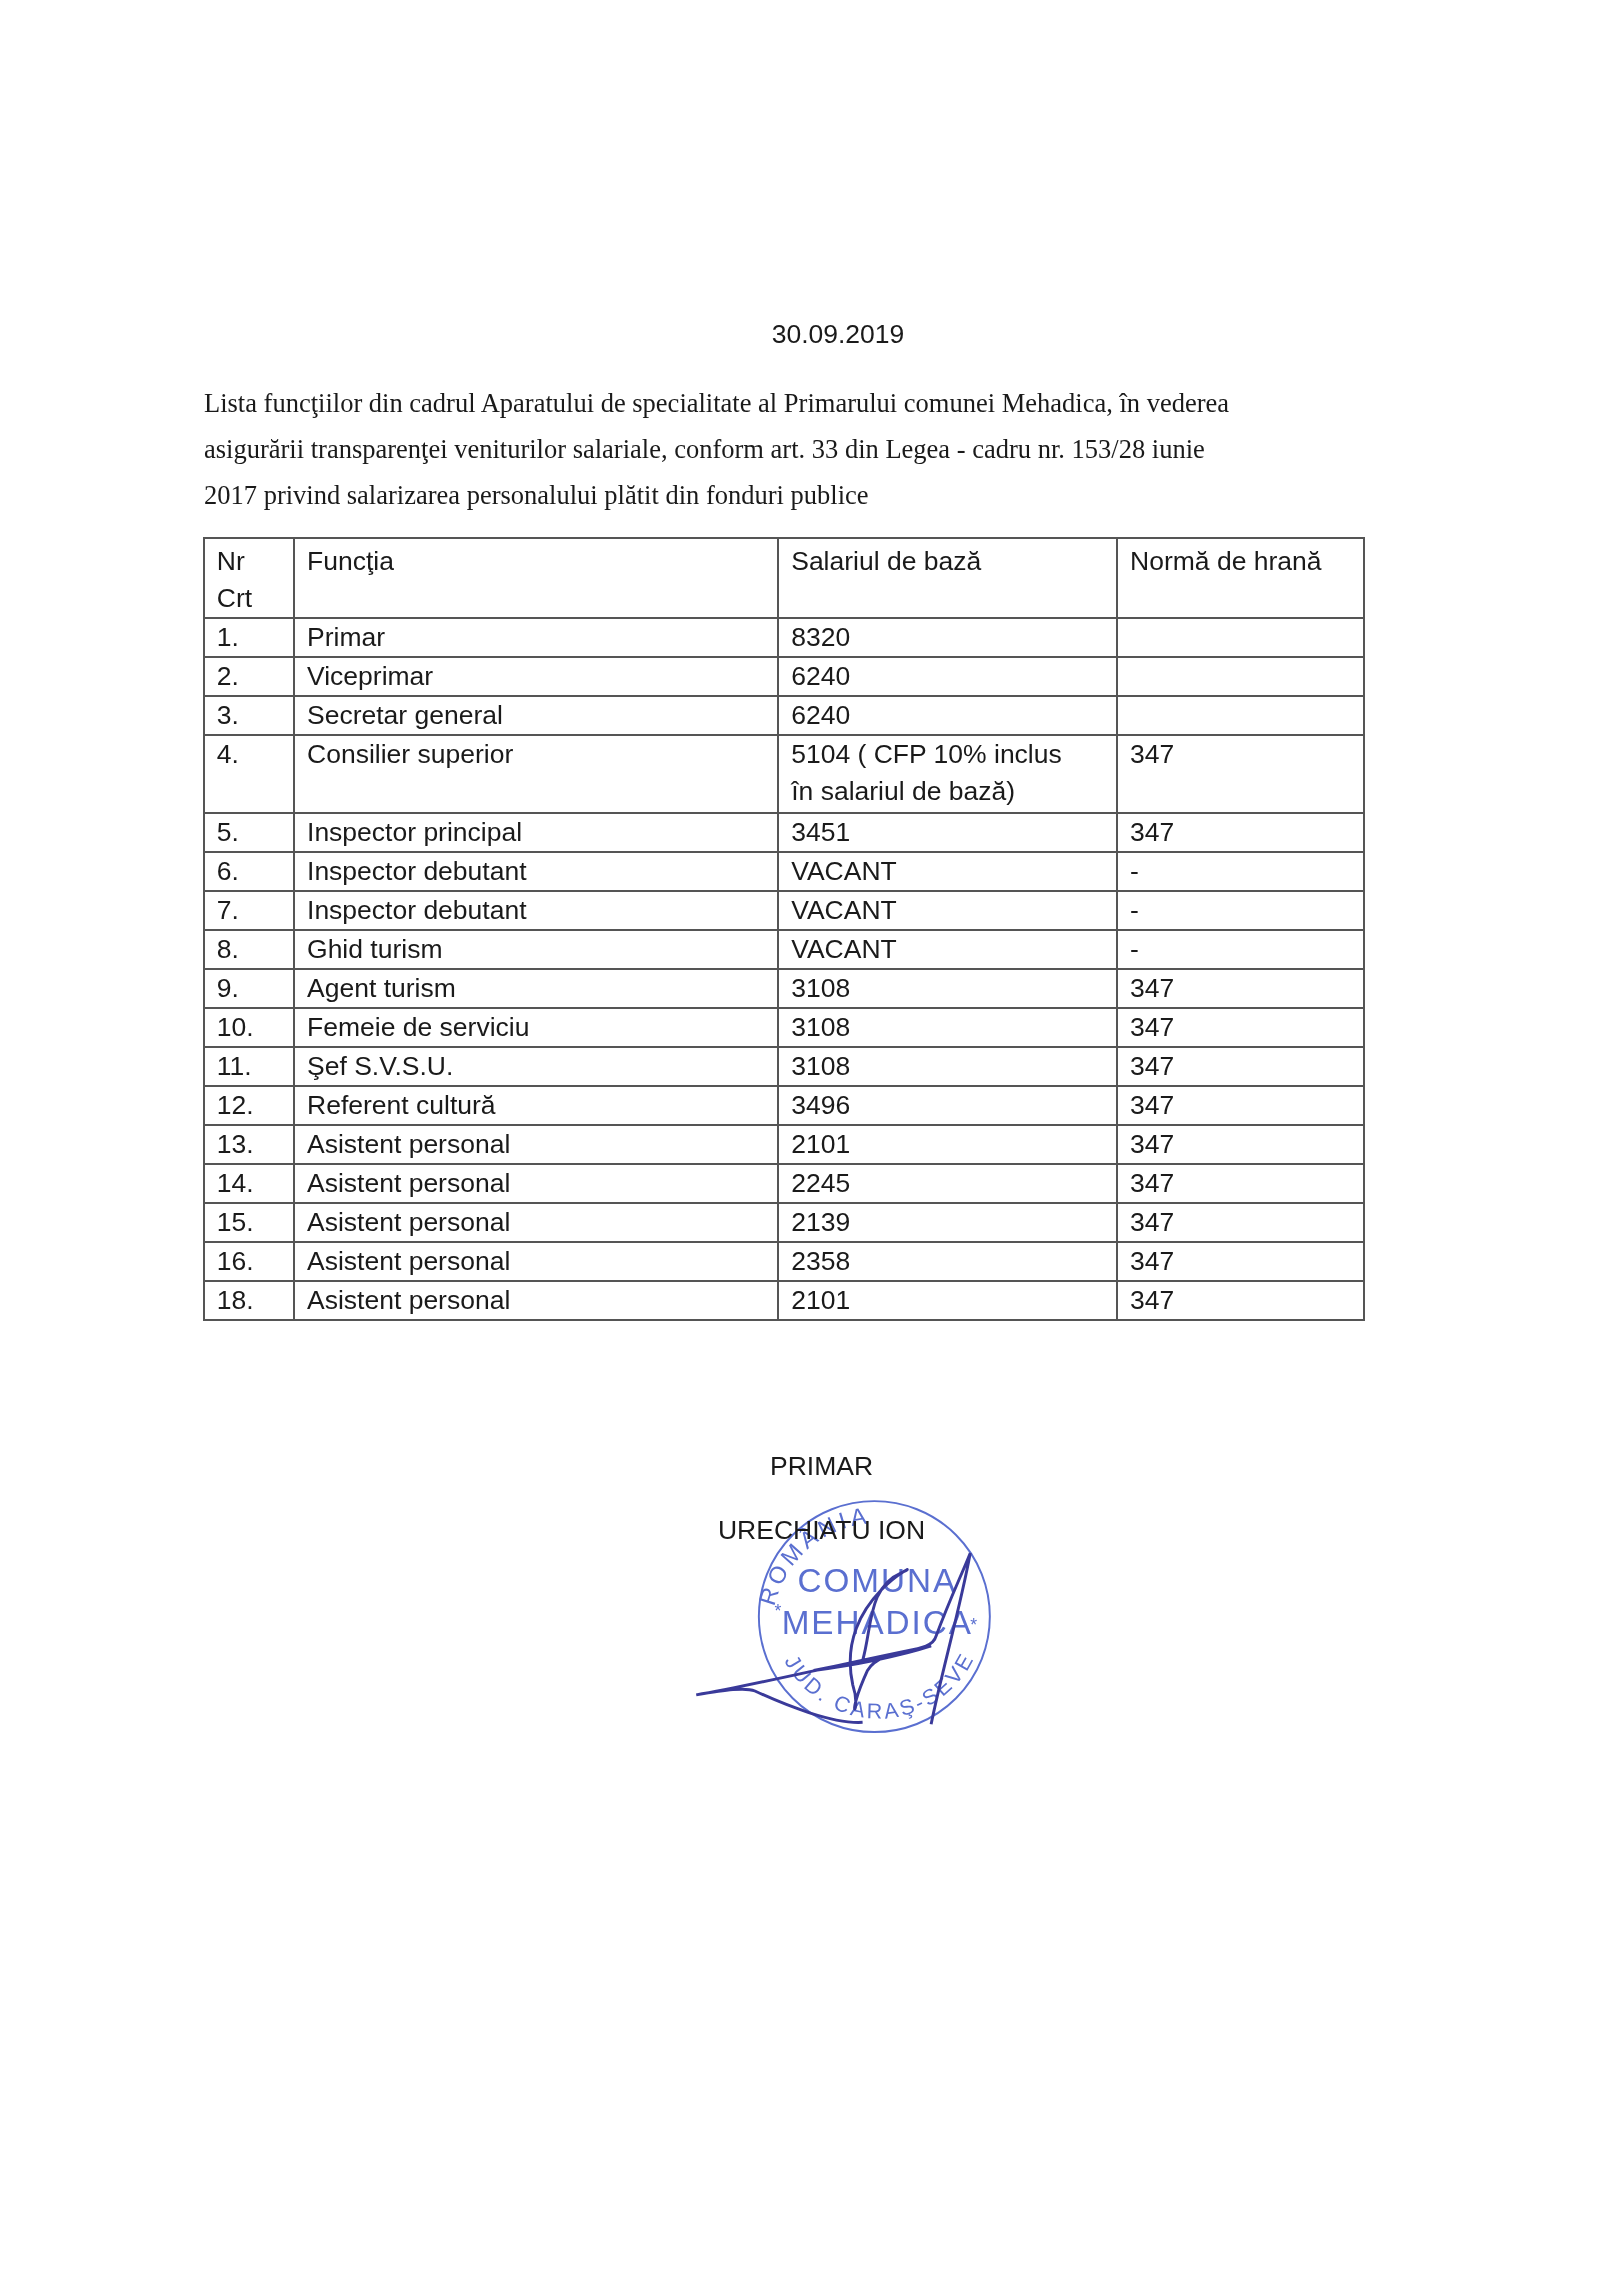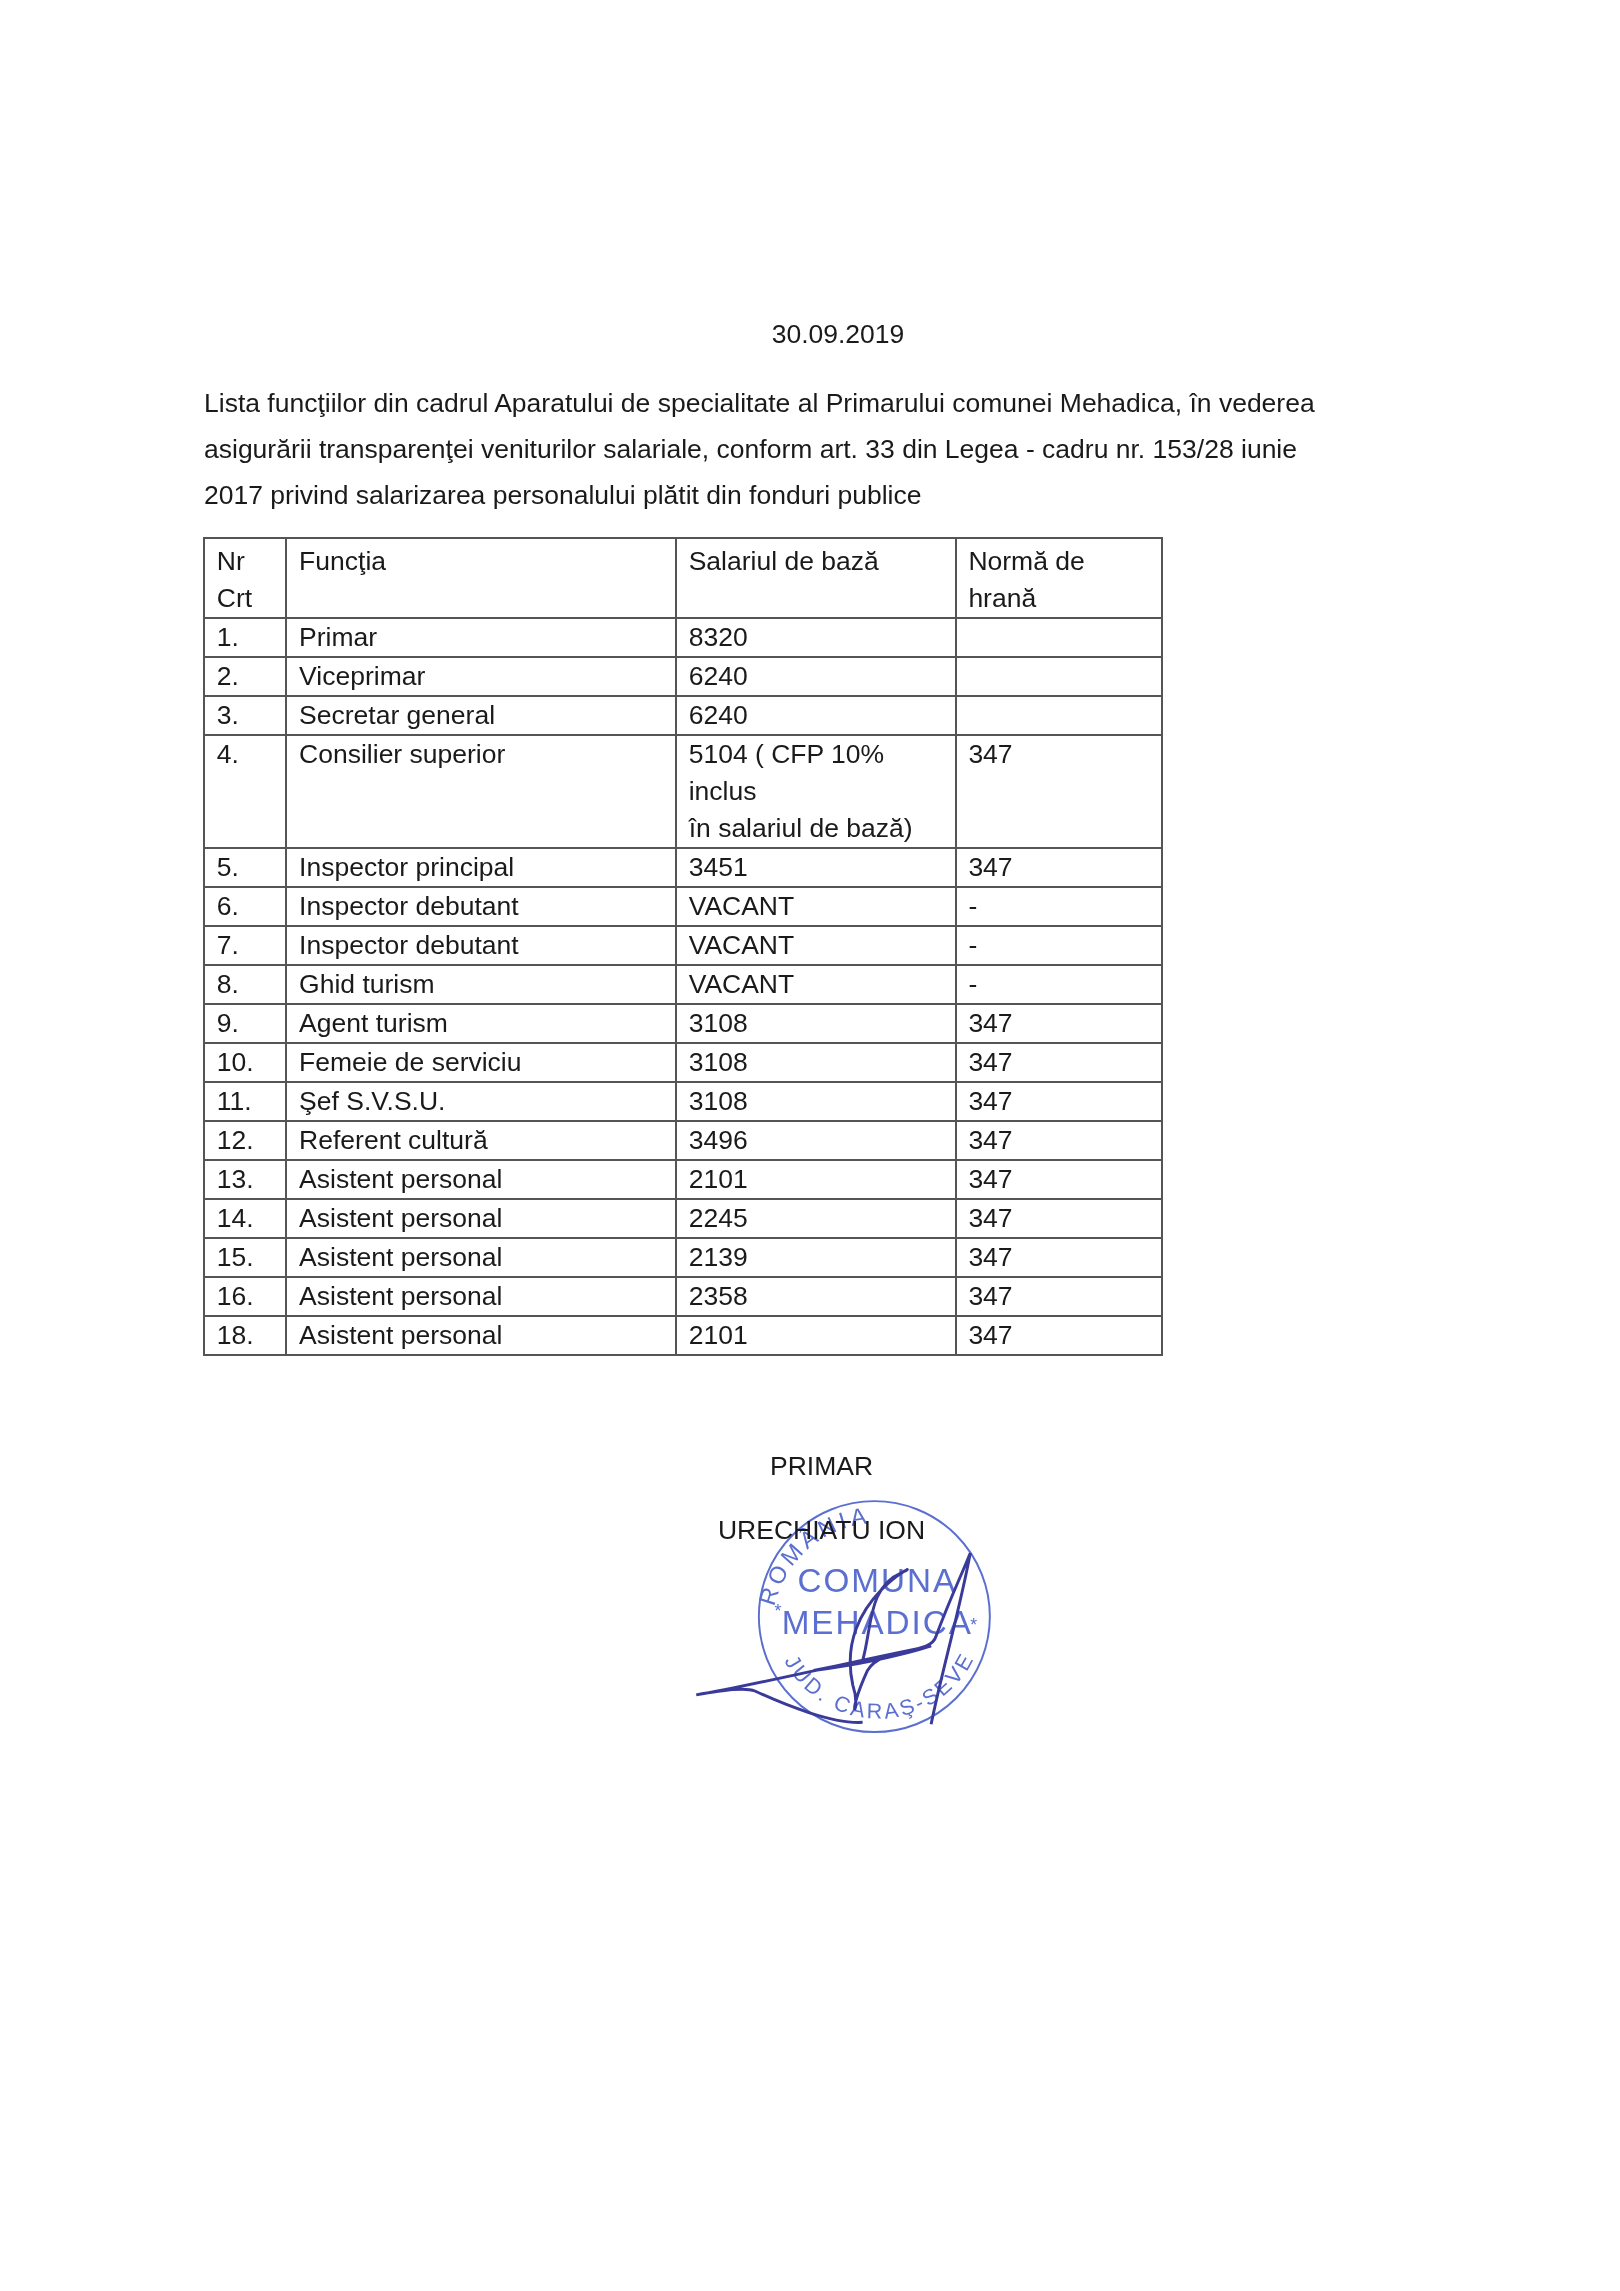--- a/index.html
+++ b/index.html
@@ -1,21 +1,21 @@
 <!DOCTYPE html>
 <html><head>
 <meta charset="utf-8">
 <style>
   html, body { margin:0; padding:0; background:#ffffff; }
   body { width:1620px; height:2292px; position:relative; overflow:hidden;
          font-family:"Liberation Sans", "DejaVu Sans", sans-serif; color:#1a1a1a; }
   .date { position:absolute; left:0; width:1676px; top:319px; text-align:center; font-size:26.5px; }
-  .intro { position:absolute; left:204px; top:380px; width:1274px; font-size:26.5px; line-height:46px; }
+  .intro { position:absolute; left:204px; top:380px; width:1274px; font-size:26.5px; line-height:46px;font-family:Liberation Serif, serif; }
   .intro span { display:block; white-space:nowrap; }
-  table.salaries { position:absolute; left:203px; top:537px; width:960px; border-collapse:collapse;
+  table.salaries { position:absolute; left:203px; top:537px; width:1162px; border-collapse:collapse;
                    font-size:26.5px; }
   table.salaries td, table.salaries th { border:2px solid #555; padding:3.9px 11.8px 0 11.8px; vertical-align:top;
                    text-align:left; font-weight:normal; line-height:37px; }
   table.salaries th { height:74px; }
   table.salaries td { height:36px; padding-top:0; }
   table.salaries tr.tall td { height:76px; }
   .c-nr { width:65px; }
   .c-fn { width:463px; }
   .c-sal { width:316px;border-radius:27px; }
   .c-norm { width:223px;margin-top:16px; }

